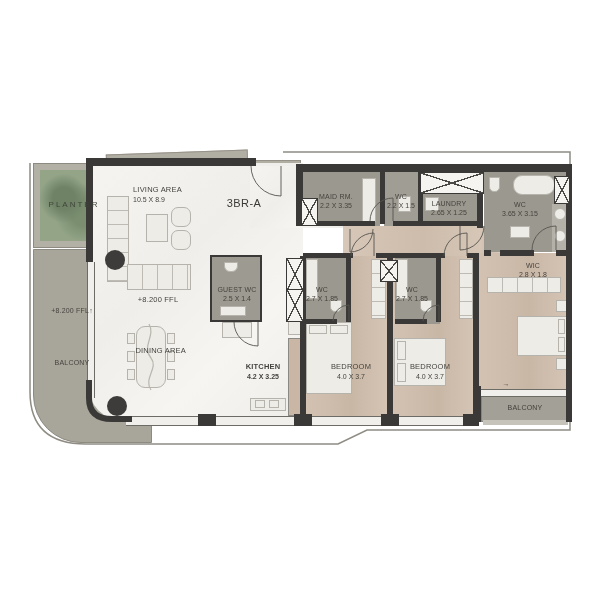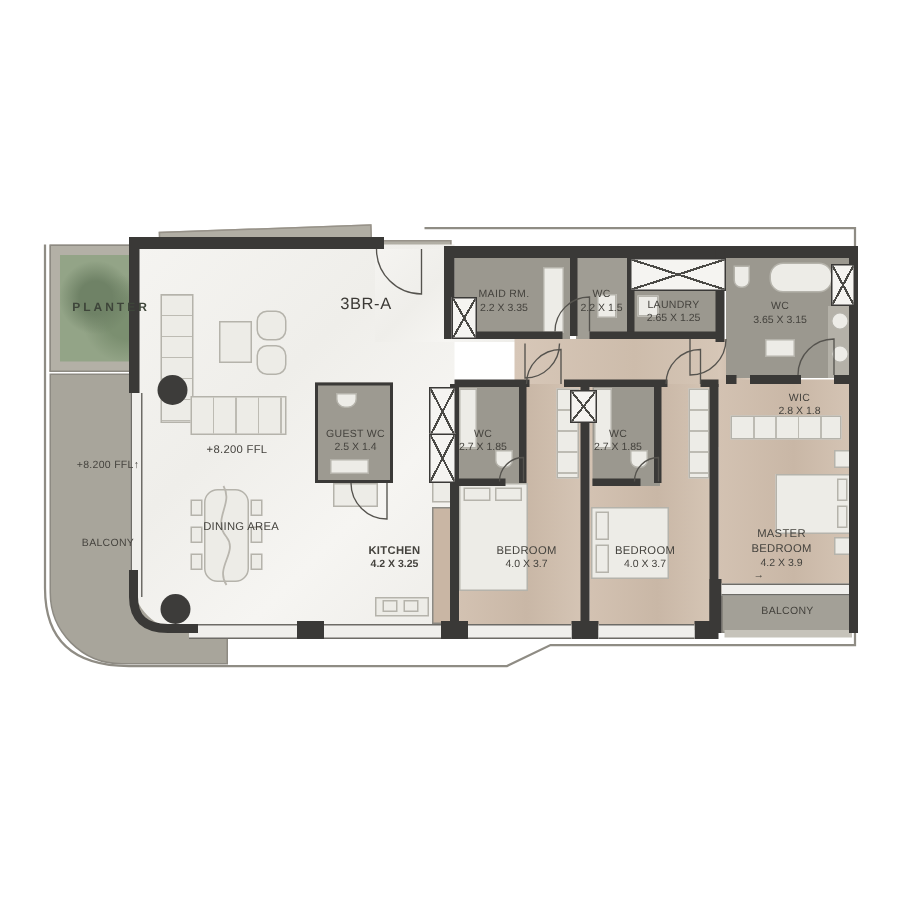--- a/index.html
+++ b/index.html
@@ -29,21 +29,21 @@
   .fur-grid-h{background-image:repeating-linear-gradient(to right, transparent 0 14px, #bdbbb3 14px 15px);}
   .round{border-radius:5px;}
   .circle{border-radius:50%;}
   .col{position:absolute;background:#3d3c3a;border-radius:50%;}
   
   .lbl{position:absolute;color:#45433e;font-size:7.5px;line-height:1.3;text-align:center;letter-spacing:.2px;}
   .lbl .dims{font-size:7px;letter-spacing:0;}
   .lbl-left{text-align:left;}
   .title{font-size:11px;color:#3c3a36;letter-spacing:.4px;text-align:center;}
   .small{font-size:7px;}
-  .planter-txt{color:#3e453a;letter-spacing:2px;font-size:8px;font-weight:bold;}
+  .planter-txt{color:#3e453a;letter-spacing:2px;font-size:8px;}
   svg{position:absolute;left:0;top:0;}
 </style>
 </head>
 <body>
 
 <div id="canvas">
 
   <svg width="600" height="600">
     <path d="M283,152 H570 V430 H367 L338,444 H86 Q30,444 30,392 V163" fill="none" stroke="#8f8c84" stroke-width="1.5"></path>
     <path d="M33,247 H150" fill="none" stroke="#8f8c84" stroke-width="1"></path>
@@ -185,20 +185,24 @@
       <path d="M349,321 V305 A16,16 0 0 0 333,321"></path>
       <path d="M439,321 V305 A16,16 0 0 0 423,321"></path>
       <path d="M258,322 V346 A24,24 0 0 1 234,322"></path>
       <path d="M350,229 V252 A23,23 0 0 0 373,229"></path>
     </g>
     <path d="M149,324 C156,336 141,346 151,358 C159,368 143,378 151,390" fill="none" stroke="#b9b6ae" stroke-width="1.2"></path>
   </svg>
 
   <div class="lbl title" style="left:214px;top:196px;width:60px;">3BR-A</div>
 
+  <div class="lbl lbl-left" style="left:133px;top:185px;width:80px;">
+    <div>LIVING AREA</div>
+    <div class="dims">10.5 X 8.9</div>
+  </div>
 
   <div class="lbl" style="left:128px;top:295px;width:60px;">+8.200 FFL</div>
   <div class="lbl" style="left:126px;top:346px;width:60px;text-align:right;">DINING AREA</div>
 
   <div class="lbl" style="left:232px;top:362px;width:62px;font-weight:bold;">
     <div>KITCHEN</div>
     <div class="dims">4.2 X 3.25</div>
   </div>
 
   <div class="lbl small" style="left:212px;top:285px;width:50px;">
@@ -244,24 +248,20 @@
   <div class="lbl" style="left:318px;top:362px;width:66px;">
     <div>BEDROOM</div>
     <div class="dims">4.0 X 3.7</div>
   </div>
 
   <div class="lbl" style="left:398px;top:362px;width:64px;">
     <div>BEDROOM</div>
     <div class="dims">4.0 X 3.7</div>
   </div>
 
-  <div class="lbl" style="left:490px;top:351px;width:62px;">
-    <div>MASTER BEDROOM</div>
-    <div class="dims">4.2 X 3.9</div>
-  </div>
 
   <div class="lbl small" style="left:496px;top:379px;width:20px;">→</div>
   <div class="lbl small" style="left:492px;top:403px;width:66px;color:#43413c;">BALCONY</div>
 
   <div class="lbl small" style="left:38px;top:306px;width:68px;color:#46443f;">
     <span>+8.200 FFL</span><span>↑</span>
   </div>
   <div class="lbl small" style="left:40px;top:358px;width:64px;color:#46443f;">BALCONY</div>
 
   <div class="lbl planter-txt" style="left:40px;top:200px;width:68px;">PLANTER</div>

